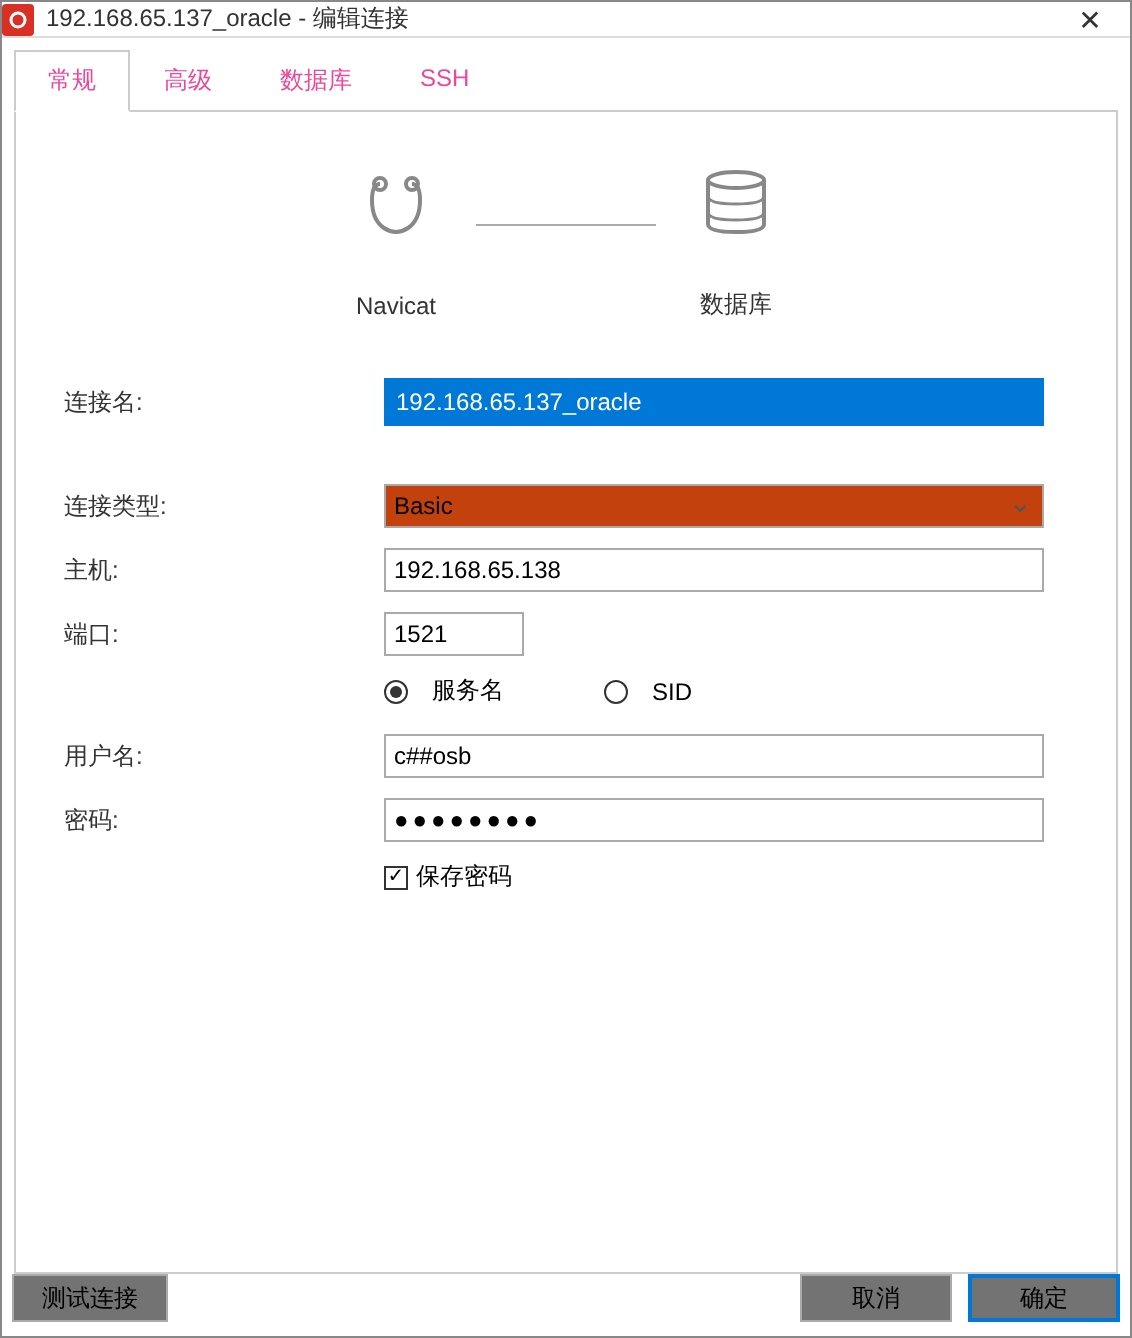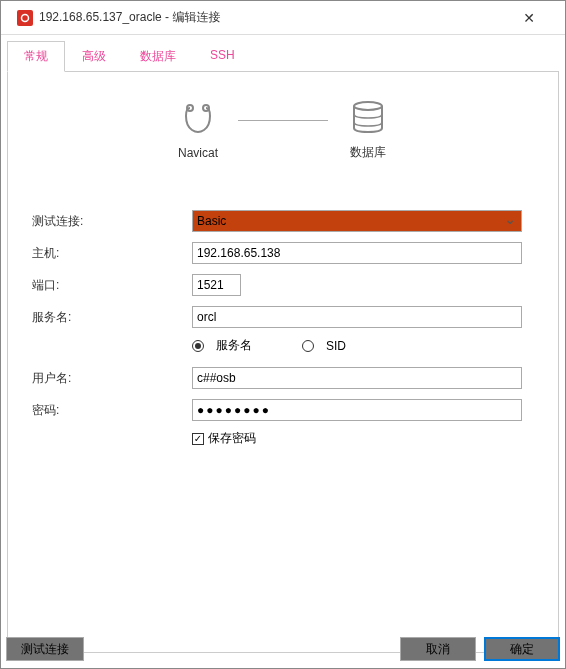--- a/index.html
+++ b/index.html
@@ -1,37 +1,37 @@
 <!DOCTYPE html>
 <html><head>
   <meta charset="utf-8">
   <style>
     * { box-sizing: border-box; margin: 0; padding: 0; font-family: "Microsoft YaHei", Arial, sans-serif; font-size: 12px; }
     body { background: #fff; width: 566px; height: 669px; border: 1px solid #888; overflow: hidden; }
-    .titlebar { height: 34px; display: flex; align-items: center; padding: 0 16px; border-bottom: 1px solid #ddd; }
+    .titlebar { height: 18px; display: flex; align-items: center; padding: 0 0; border-bottom: 1px solid #ddd; }
     .app-icon { width: 16px; height: 16px; background: #d93025; margin-right: 6px; display: flex; align-items: center; justify-content: center; border-radius: 2px; }
     .app-icon svg { width: 10px; height: 10px; }
     .title { flex: 1; color: #333; }
     .close-btn { width: 40px; height: 30px; display: flex; align-items: center; justify-content: center; cursor: pointer; font-size: 14px; color: #333; }
     .tabs { display: flex; margin: 6px 6px 0 6px; }
     .tab { padding: 6px 16px; border: 1px solid transparent; cursor: pointer; color: #ec4899; background: #f0f0f0; }
     .tab.active { background: #fff; border: 1px solid #ccc; border-bottom: 1px solid #fff; position: relative; z-index: 2; }
     .tab:not(.active) { background: transparent; }
     .content { border: 1px solid #ccc; margin: -1px 6px 6px 6px; padding: 18px 24px; height: 582px; position: relative; }
     .diagram { display: flex; align-items: center; justify-content: center; gap: 20px; margin: 10px 0 28px 0; }
-    .diagram-item { display: flex; flex-direction: column; align-items: center; gap: 8px; }
+    .diagram-item { display: flex; flex-direction: column; align-items: center; gap: 24px; }
     .diagram-icon { width: 40px; height: 36px; display: flex; align-items: center; justify-content: center; }
     .diagram-line { width: 90px; height: 1px; background: #aaa; margin-top: -20px; }
     .diagram-label { color: #333; }
     .form-row { display: flex; align-items: center; margin-bottom: 8px; min-height: 24px; }
     .form-label { width: 160px; color: #333; }
     .form-input { flex: 1; max-width: 330px; }
     .form-input input, .form-input select { width: 100%; height: 22px; border: 1px solid #aaa; padding: 0 4px; font-size: 12px; background: #fff; }
     .form-input input.selected { background: #0078d7; color: #fff; border: 2px solid #0078d7; height: 24px; }
-    .form-input.port input { width: 49px; }
+    .form-input.port input { width: 70px; }
     .form-input select { appearance: none; background: #c2410c; padding-right: 20px; }
     .select-wrap { position: relative; width: 100%; max-width: 330px; }
     .select-wrap::after { content: "⌄"; position: absolute; right: 6px; top: 1px; font-size: 14px; color: #555; pointer-events: none; }
     .radio-row { display: flex; gap: 50px; margin-left: 160px; margin-top: 4px; margin-bottom: 12px; }
     .radio-item { display: flex; align-items: center; gap: 12px; }
     .radio { width: 12px; height: 12px; border: 1px solid #333; border-radius: 50%; display: flex; align-items: center; justify-content: center; }
     .radio.checked::after { content: ""; width: 6px; height: 6px; background: #333; border-radius: 50%; }
     .checkbox-row { margin-left: 160px; margin-top: 6px; display: flex; align-items: center; gap: 4px; }
     .checkbox { width: 12px; height: 12px; border: 1px solid #333; display: flex; align-items: center; justify-content: center; font-size: 10px; line-height: 1; }
     .spacer { height: 20px; }
@@ -80,46 +80,46 @@
         <svg viewBox="0 0 40 36" width="40" height="36">
             <ellipse cx="20" cy="6" rx="14" ry="4" fill="none" stroke="#888" stroke-width="2"></ellipse>
             <path d="M6 6 L6 28 Q6 32 20 32 Q34 32 34 28 L34 6" fill="none" stroke="#888" stroke-width="2"></path>
             <path d="M6 14 Q6 18 20 18 Q34 18 34 14 M6 22 Q6 26 20 26 Q34 26 34 22" fill="none" stroke="#888" stroke-width="1.5"></path>
           </svg>
       </div>
       <div class="diagram-label">数据库</div>
     </div>
   </div>
 
+  <div class="form-row">
+    <div class="form-label">连接名:</div>
+    <div class="form-input"><input class="selected" value="192.168.65.137_oracle" style=""></div>
+  </div>
 
   <div class="spacer"></div>
 
   <div class="form-row">
-    <div class="form-label">测试连接:</div>
+    <div class="form-label">连接类型:</div>
     <div class="form-input">
       <div class="select-wrap">
         <select><option>Basic</option></select>
       </div>
     </div>
   </div>
 
   <div class="form-row">
     <div class="form-label">主机:</div>
     <div class="form-input"><input value="192.168.65.138" style=""></div>
   </div>
 
   <div class="form-row">
     <div class="form-label">端口:</div>
     <div class="form-input port"><input value="1521" style=""></div>
   </div>
 
-  <div class="form-row">
-    <div class="form-label">服务名:</div>
-    <div class="form-input"><input value="orcl" style=""></div>
-  </div>
 
   <div class="radio-row">
     <div class="radio-item">
       <div class="radio checked"></div>
       <span>服务名</span>
     </div>
     <div class="radio-item">
       <div class="radio"></div>
       <span>SID</span>
     </div>

